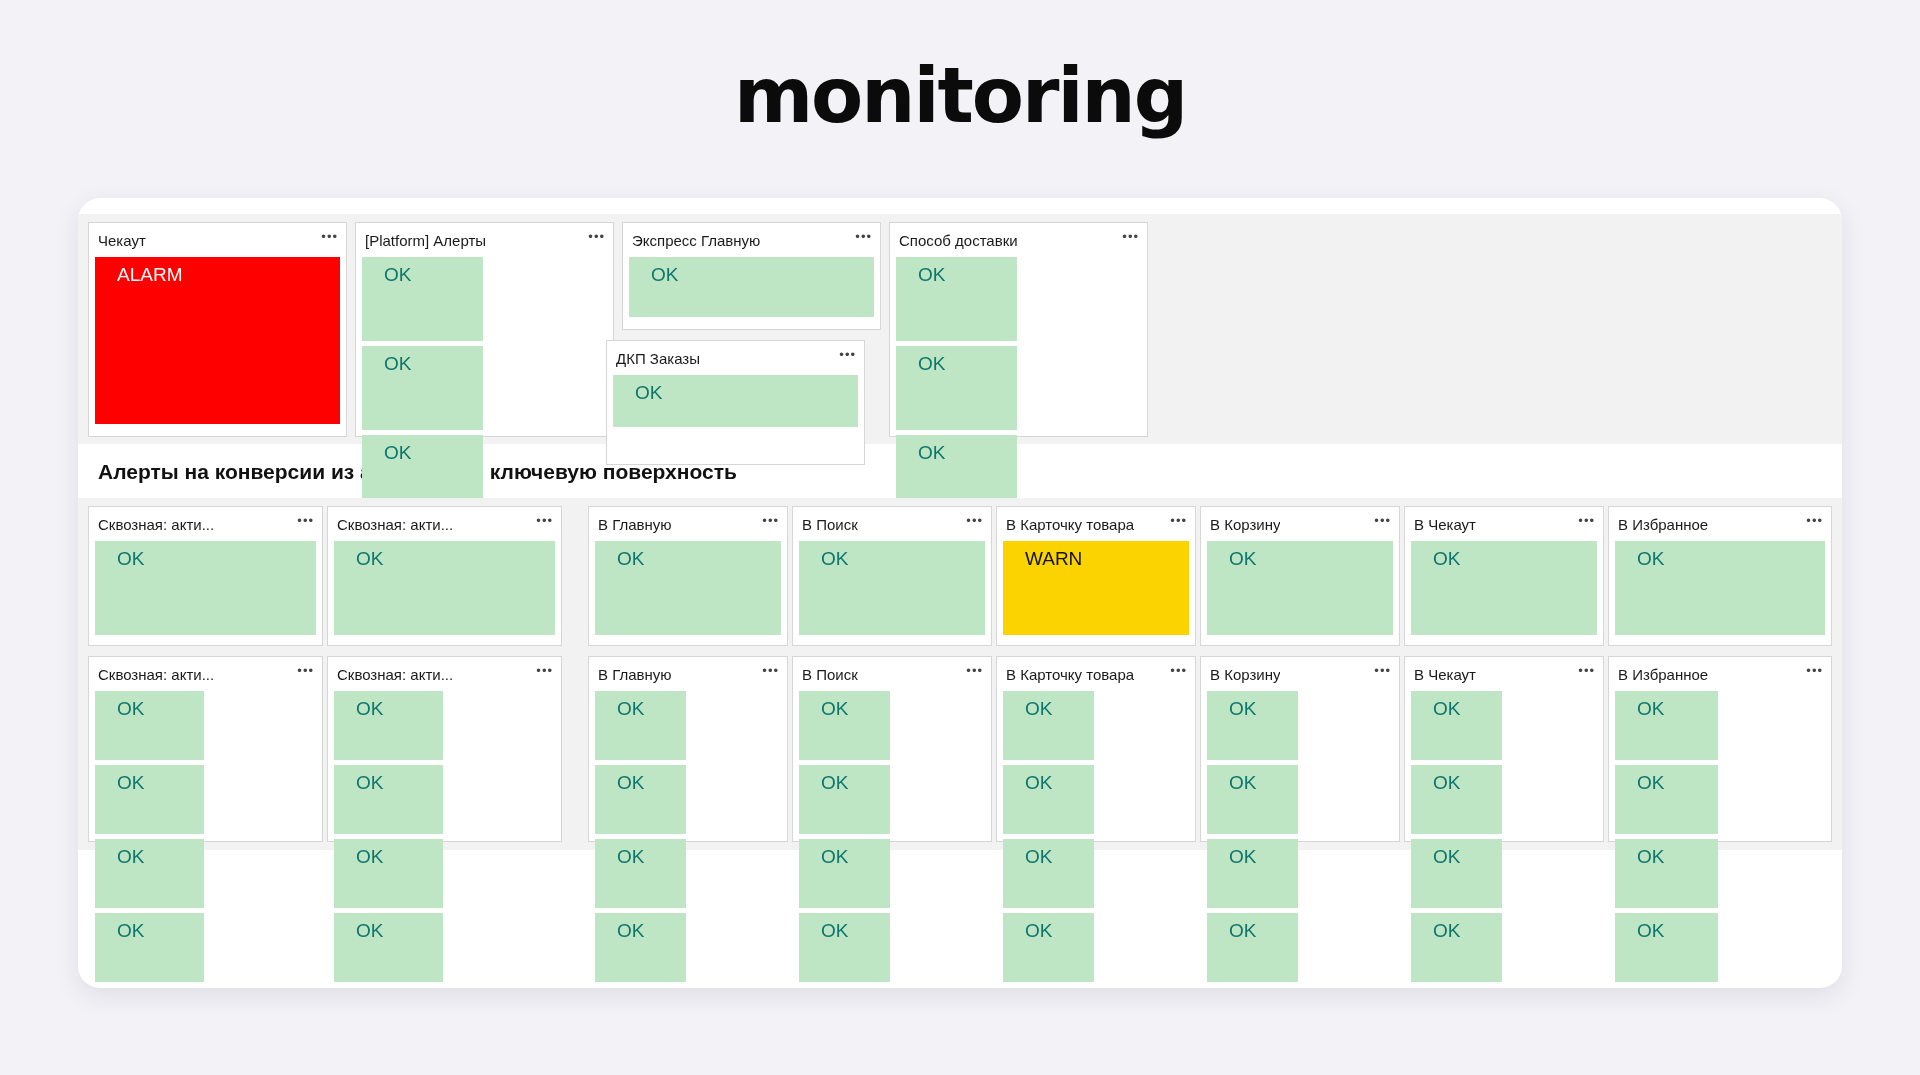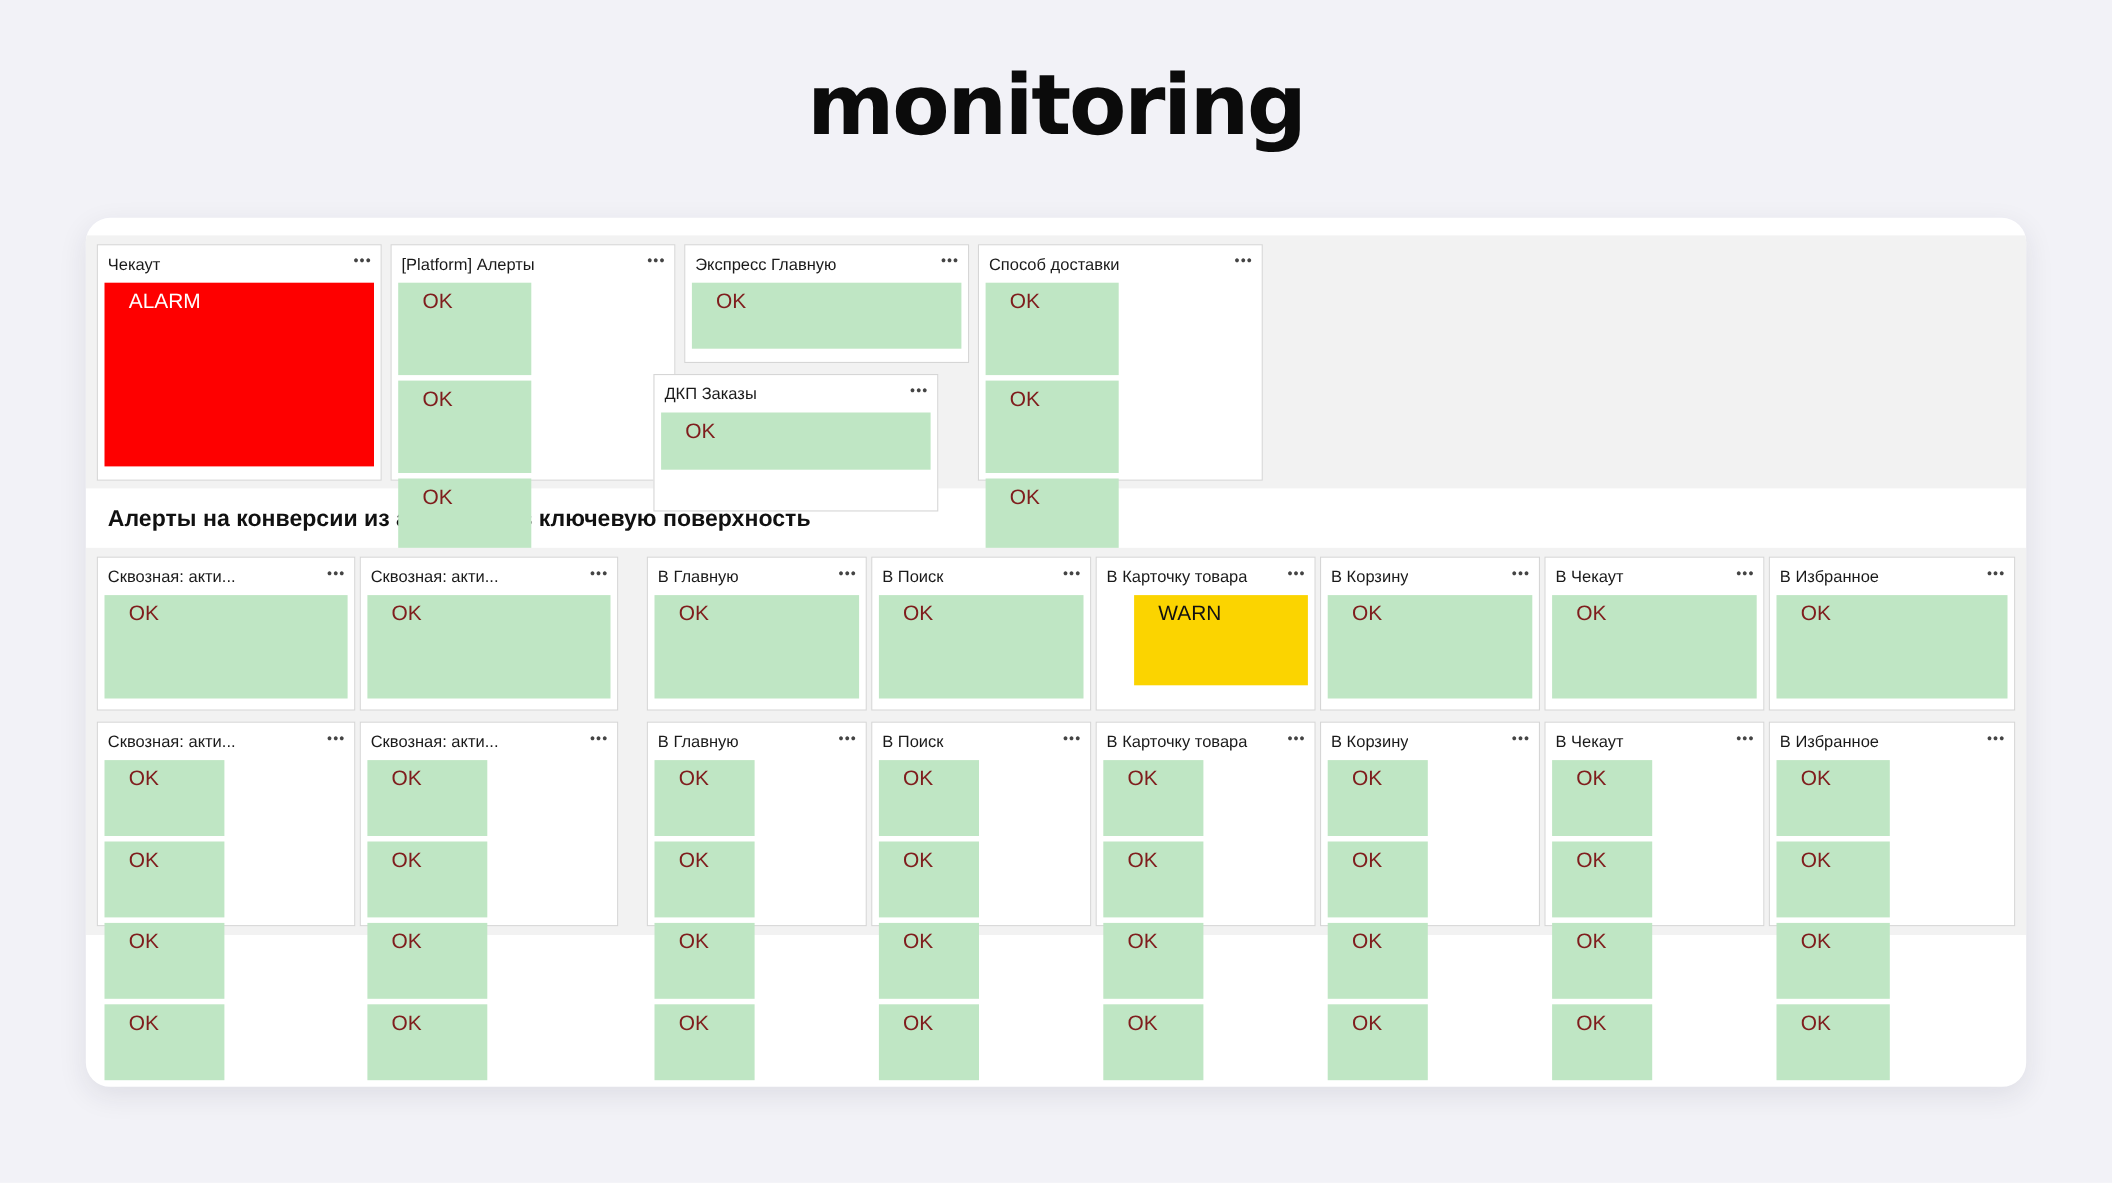--- a/index.html
+++ b/index.html
@@ -94,21 +94,21 @@
   }
   .cell {
     box-sizing: border-box;
     display: flex;
     align-items: flex-start;
     padding: 7px 0 0 22px;
     font-size: 19px;
     color: #111;
     background: #bfe6c4;
   }
-  .cell.ok { background: #bfe6c4; color: #7f1d1d; }
+  .cell.ok { background: #bfe6c4; color: #0f766e; }
   .cell.alarm { background: #fe0000; color: #ffffff; }
   .cell.warn { background: #fbd400; color: #111; }
 </style>
 </head>
 <body>
 
 <div id="page">
 
   <div class="page-title">monitoring</div>
 
@@ -139,21 +139,21 @@
         </div>
         <div class="panel" style="left: 544px; top: 8px; width: 259px; height: 108px;">
           <div class="panel-head">
             <div class="panel-title">Экспресс Главную</div>
             <div class="dots" style="font-size: 13px;">•••</div>
           </div>
           <div class="cells" style="gap: 5px;">
             <div class="cell ok" style="width: 247px; height: 60px;">OK</div>
           </div>
         </div>
-        <div class="panel" style="left: 516px; top: 126px; width: 259px; height: 125px;">
+        <div class="panel" style="left: 528px; top: 126px; width: 259px; height: 125px;">
           <div class="panel-head">
             <div class="panel-title">ДКП Заказы</div>
             <div class="dots" style="font-size: 13px;">•••</div>
           </div>
           <div class="cells" style="gap: 5px;">
             <div class="cell ok" style="width: 247px; height: 52px;">OK</div>
           </div>
         </div>
         <div class="panel" style="left: 811px; top: 8px; width: 259px; height: 215px;">
           <div class="panel-head">
@@ -207,21 +207,21 @@
           <div class="cells" style="gap: 5px;">
             <div class="cell ok" style="width: 188px; height: 94px;">OK</div>
           </div>
         </div>
         <div class="panel" style="left: 918px; top: 8px; width: 200px; height: 140px;">
           <div class="panel-head">
             <div class="panel-title">В Карточку товара</div>
             <div class="dots" style="font-size: 13px;">•••</div>
           </div>
           <div class="cells" style="gap: 5px;">
-            <div class="cell warn" style="width: 188px; height: 82px; margin-left: 28px;">WARN</div>
+            <div class="cell warn" style="width: 188px; height: 94px;">WARN</div>
           </div>
         </div>
         <div class="panel" style="left: 1122px; top: 8px; width: 200px; height: 140px;">
           <div class="panel-head">
             <div class="panel-title">В Корзину</div>
             <div class="dots" style="font-size: 13px;">•••</div>
           </div>
           <div class="cells" style="gap: 5px;">
             <div class="cell ok" style="width: 188px; height: 94px;">OK</div>
           </div>

